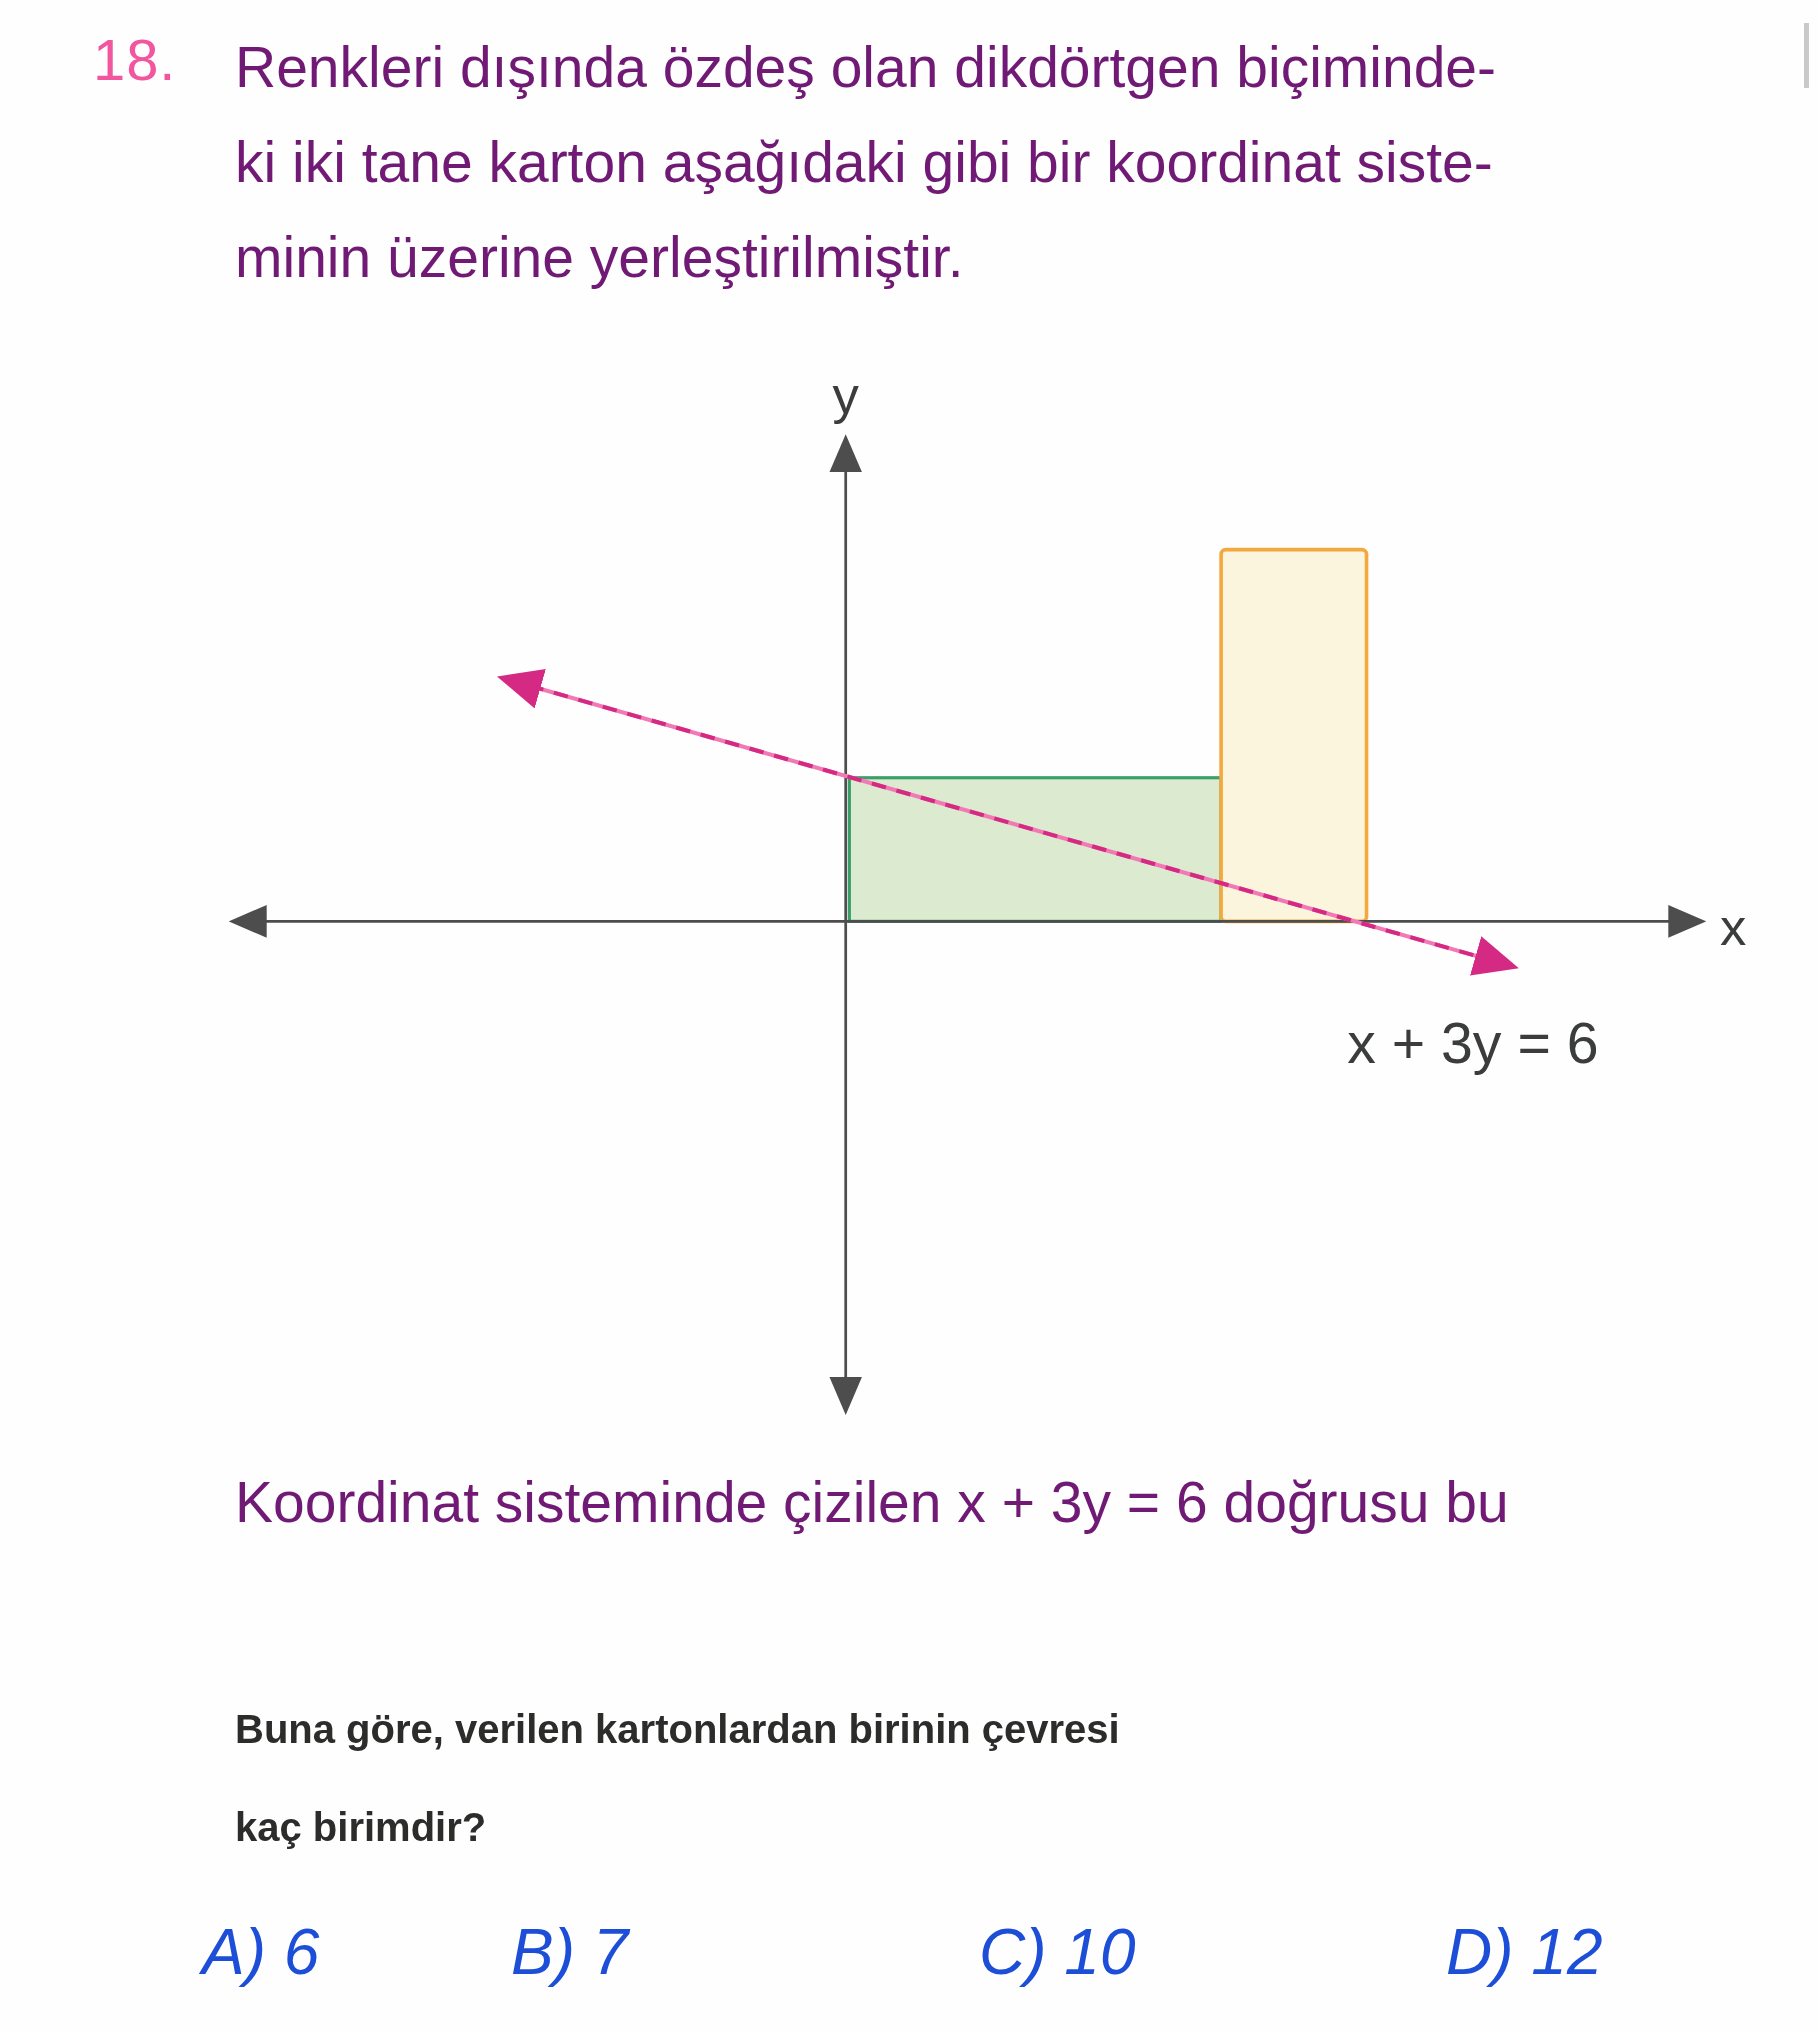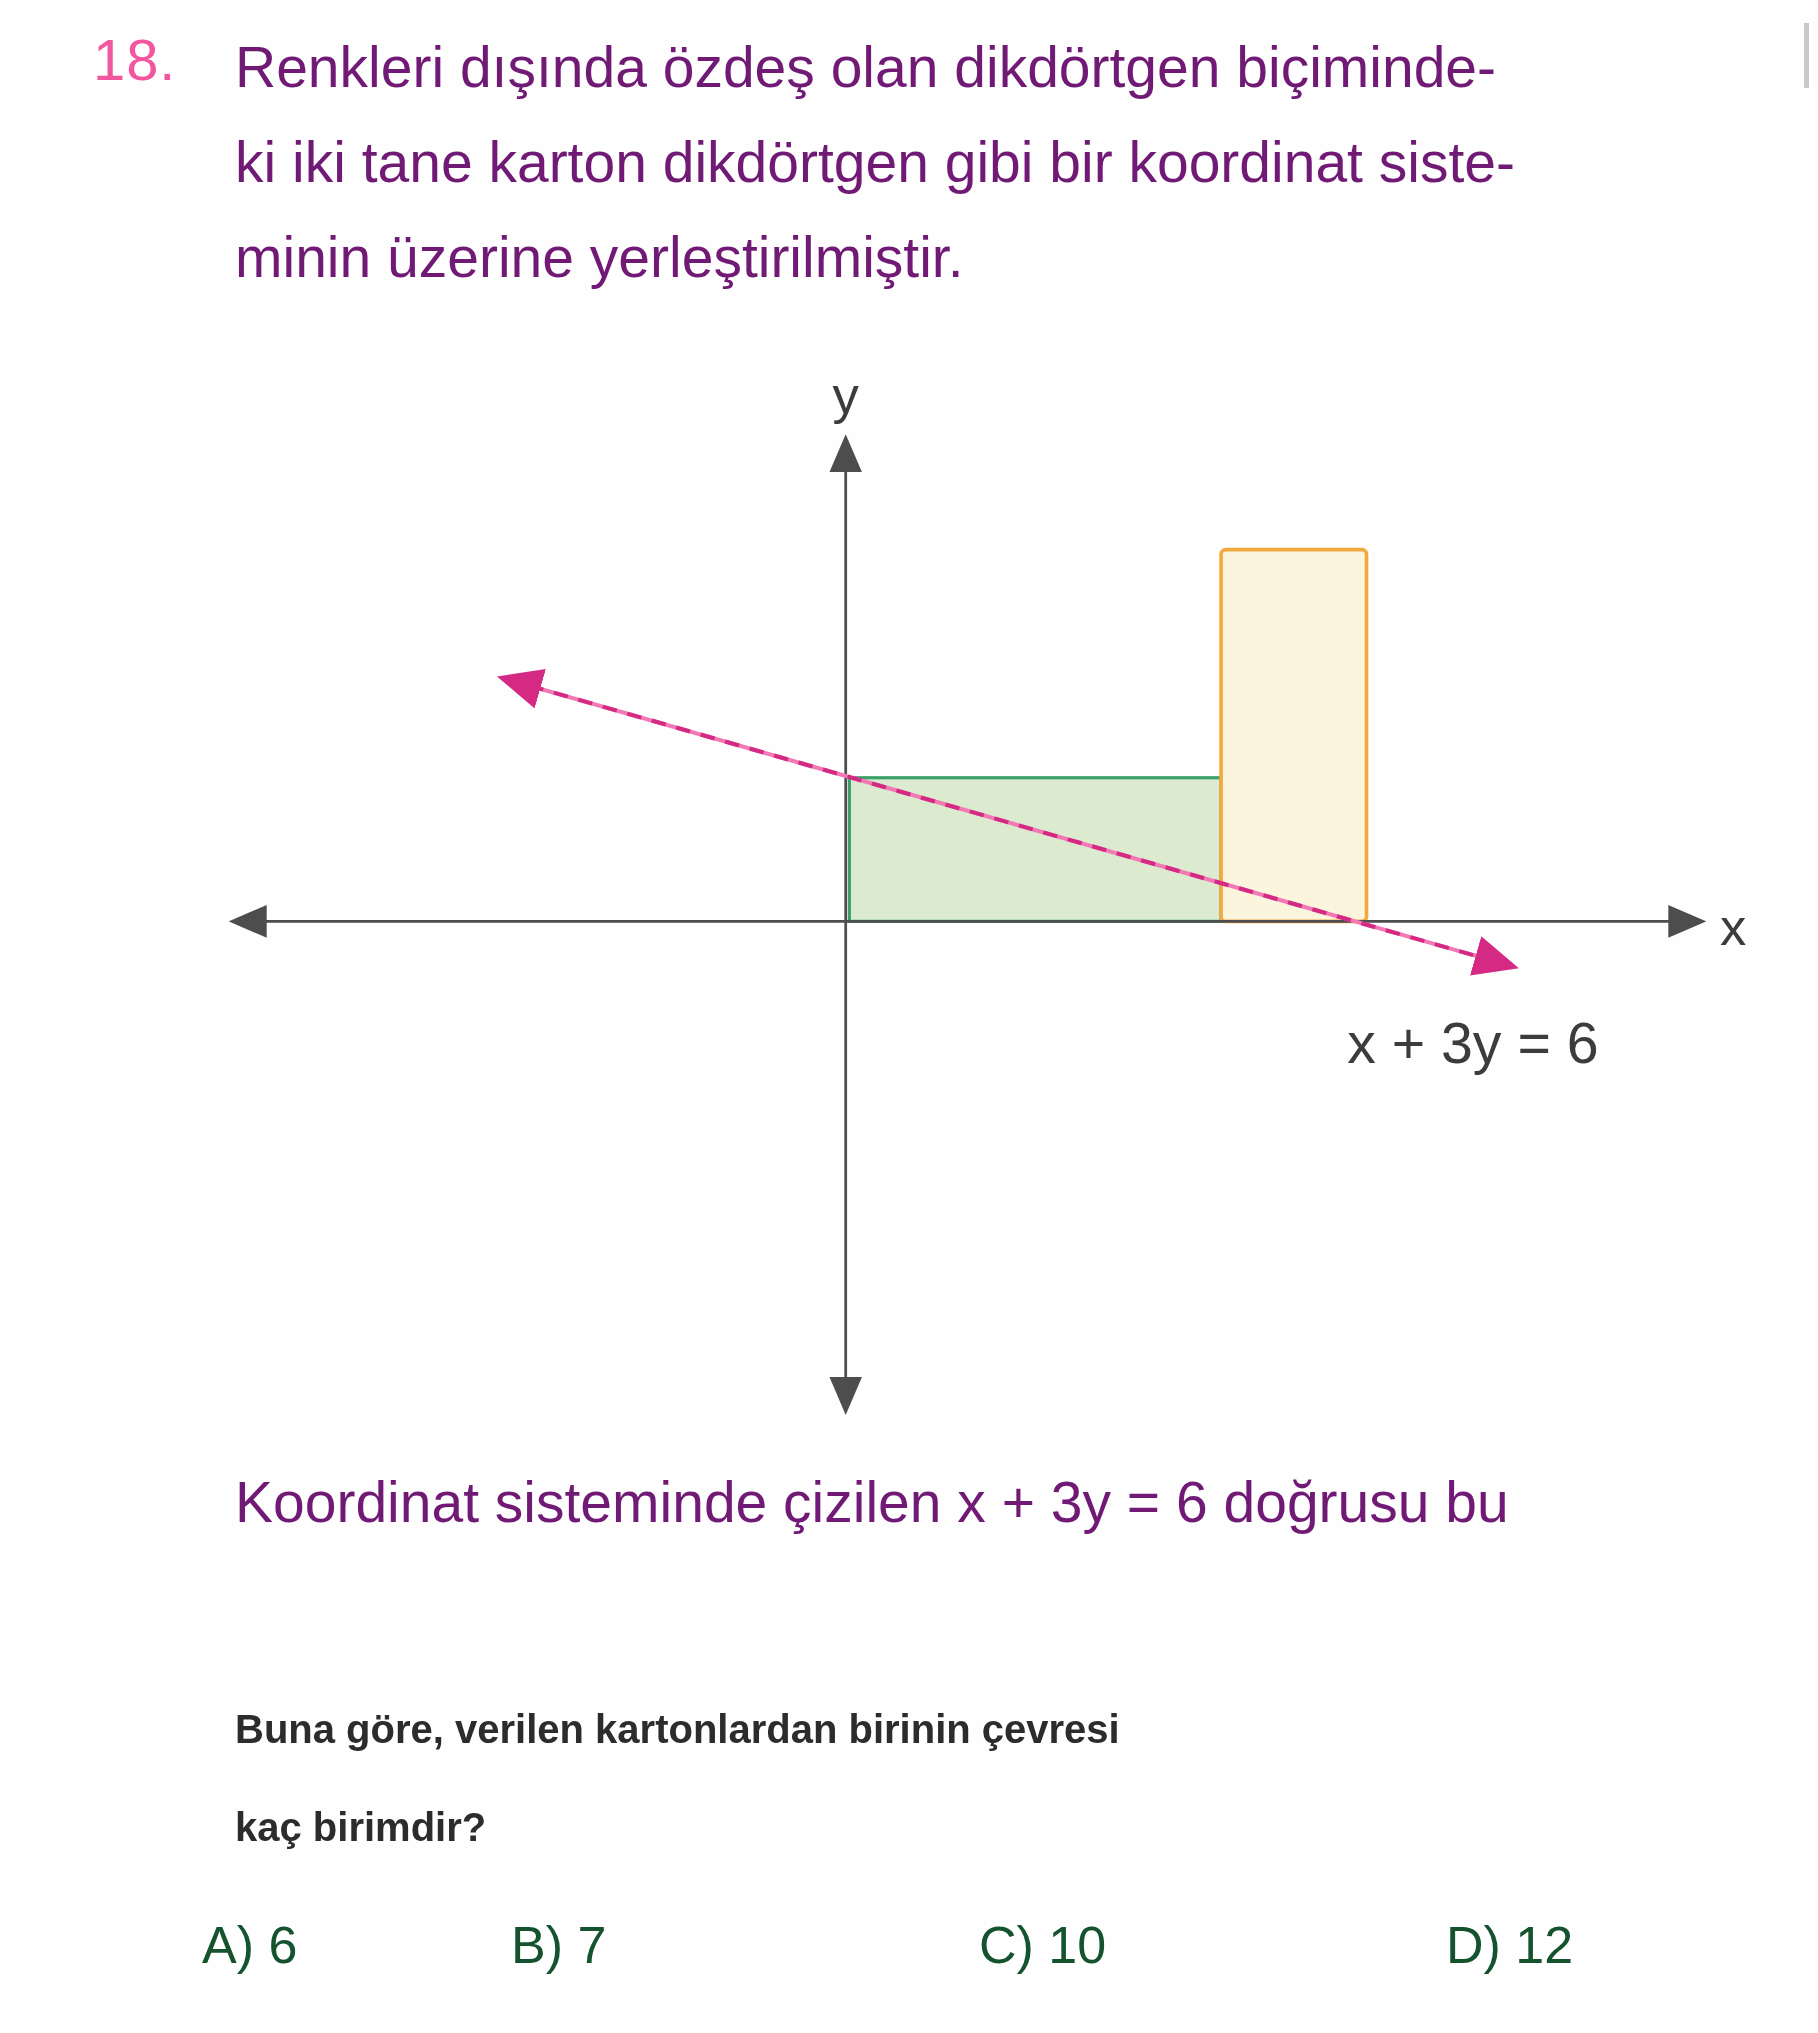--- a/index.html
+++ b/index.html
@@ -15,36 +15,36 @@
     font-size:58px;font-weight:normal;color:#f2569f;
     letter-spacing:0.9px;
   }
   .para{position:absolute;left:235px;color:#701a75;}
   .para .line{white-space:nowrap;}
   .p1{top:20px;font-size:57px;line-height:95px;}
   .p2{top:1453px;font-size:57px;line-height:98px;}
   .prompt{top:1680px;font-size:40px;line-height:98px;font-weight:bold;color:#2c2d2a;}
   .diagram{position:absolute;left:182px;top:336px;}
   .options{position:absolute;left:0;top:1915px;width:1818px;height:73px;
-    font-size:52px;color:#14532d;}
+    font-size:64px;color:#1d4ed8;font-style:italic;}
   .opt{position:absolute;white-space:nowrap;}
   .opt-a{left:202px;} .opt-b{left:511px;} .opt-c{left:979px;} .opt-d{left:1446px;}
   .artifact{
     position:absolute;left:1804px;top:23px;width:4.5px;height:65px;
     background:#c9c9c9;
   }
 </style>
 </head>
 <body>
 
 <div class="qnum">18.</div>
 
 <div class="para p1">
   <div class="line">Renkleri dışında özdeş olan dikdörtgen biçiminde-</div>
-  <div class="line">ki iki tane karton dikdörtgen gibi bir koordinat siste-</div>
+  <div class="line">ki iki tane karton aşağıdaki gibi bir koordinat siste-</div>
   <div class="line">minin üzerine yerleştirilmiştir.</div>
 </div>
 
 <svg class="diagram" width="1591" height="1118" viewBox="0 0 1750 1230">
   <defs>
     <marker id="arrowDark" orient="auto-start-reverse" markerWidth="14" markerHeight="12" refX="11" refY="6">
       <path d="M0,0 L14,6 L0,12 z" fill="#4d4d4d"></path>
     </marker>
     <marker id="arrowPink" orient="auto-start-reverse" markerWidth="11" markerHeight="10" refX="9" refY="5">
       <path d="M0,0 L11,5 L0,10 z" fill="#d42a84"></path>

